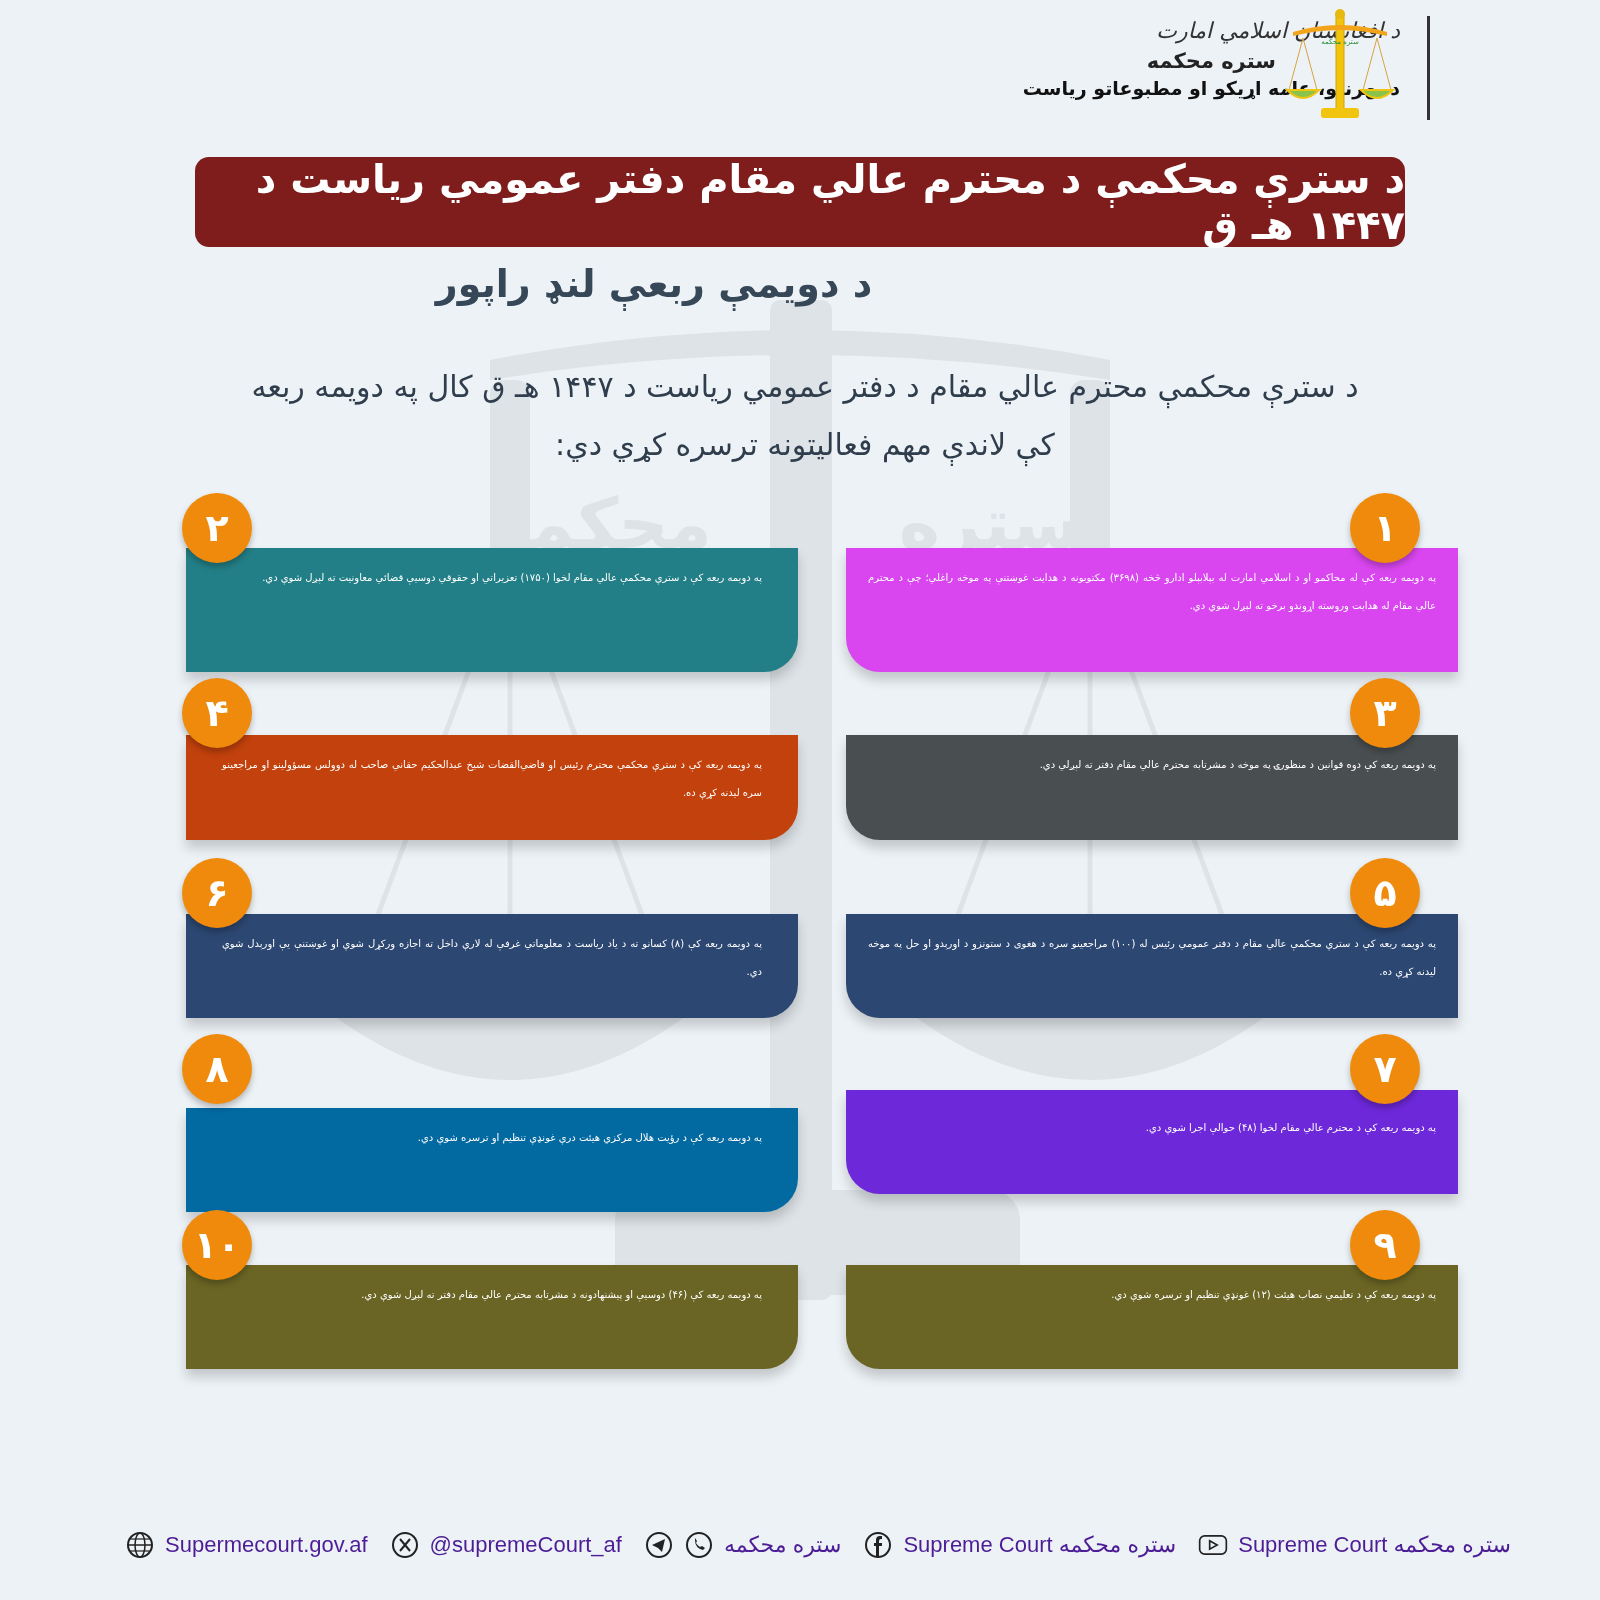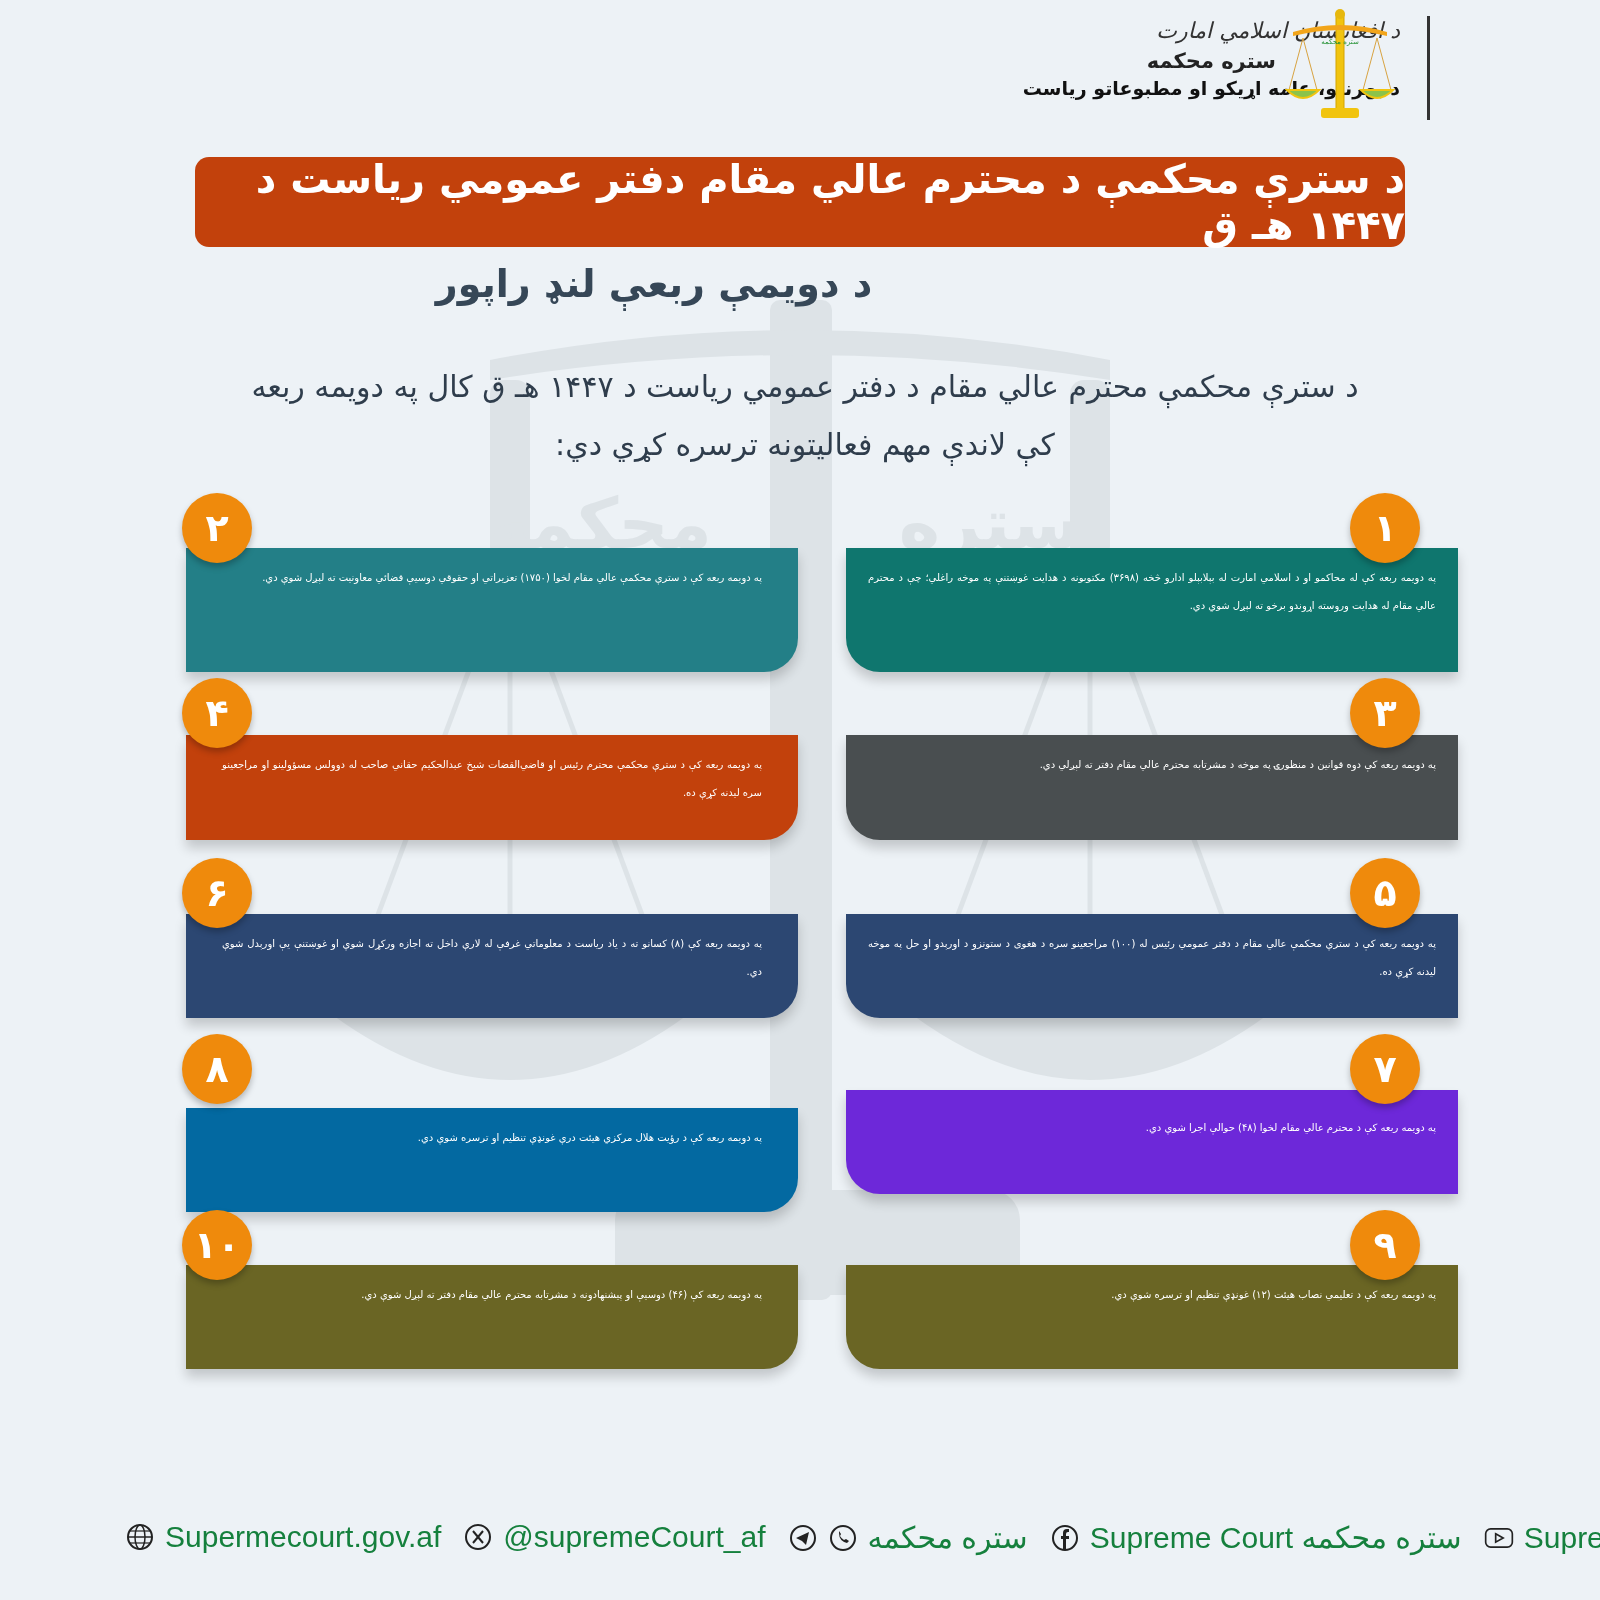--- a/index.html
+++ b/index.html
@@ -17,21 +17,21 @@
   .header { position: absolute; top: 12px; right: 170px; width: 560px; height: 110px; direction: rtl; }
   .header-text { position: absolute; right: 30px; top: 6px; text-align: right; }
   .header-emirate { font-family: "DejaVu Serif", serif; font-size: 22px; color: #333; font-style: italic; }
   .header-court { font-size: 21px; font-weight: bold; color: #222; margin-top: 6px; text-align: center; }
   .header-dept { font-size: 19px; font-weight: bold; color: #111; margin-top: 4px; }
   .header-divider { position: absolute; right: 0; top: 4px; width: 3px; height: 104px; background: #333; }
   .logo { position: absolute; top: 8px; right: 210px; width: 110px; height: 115px; }
 
   .title-bar {
     position: absolute; left: 195px; top: 157px; width: 1210px; height: 90px;
-    background: #c2410c; border-radius: 14px;
+    background: #7f1d1d; border-radius: 14px;
     display: flex; align-items: center; justify-content: center;
     direction: rtl;
   }
   .title-text { color: #fff; font-size: 40px; font-weight: bold; }
   .subtitle { position: absolute; left: 0; width: 1308px; top: 262px; text-align: center; font-size: 38px; font-weight: bold; color: #364757; direction: rtl; }
   .intro { position: absolute; left: 230px; width: 1150px; top: 358px; text-align: center; font-size: 30px; color: #2f3d4c; line-height: 58px; direction: rtl; }
 
   .card {
     position: absolute; width: 612px; height: 124px;
     box-shadow: 0 8px 12px rgba(0,0,0,0.18);
@@ -44,21 +44,21 @@
   .card.left { left: 186px; border-radius: 0 0 34px 0; padding-right: 36px; padding-left: 36px; }
   .badge {
     position: absolute; width: 70px; height: 70px; border-radius: 50%;
     background: #ef8a0c; color: #fff; font-size: 38px; font-weight: bold;
     display: flex; align-items: center; justify-content: center;
     box-shadow: 0 4px 6px rgba(0,0,0,0.25);
   }
   .badge.right { left: 1350px; }
   .badge.left { left: 182px; }
 
-  .footer { position: absolute; top: 1520px; left: 125px; width: 1340px; height: 40px; display: flex; align-items: flex-start; font-family: "Liberation Sans", sans-serif; font-size: 30px; color: #15803d; }
+  .footer { position: absolute; top: 1520px; left: 125px; width: 1340px; height: 40px; display: flex; align-items: flex-end; font-family: "Liberation Sans", sans-serif; font-size: 22px; color: #4c1d95; }
   .f-item { display: flex; align-items: center; margin-right: 22px; white-space: nowrap; }
   .f-icon { width: 30px; height: 30px; display: inline-flex; align-items: center; justify-content: center; margin-right: 10px; }
   .f-icon svg { width: 30px; height: 30px; }
 </style>
 </head>
 <body>
 
 <svg class="watermark" viewBox="0 0 1600 1600">
   <g fill="#dde3e7" stroke="none">
     <rect x="770" y="300" width="62" height="1000" rx="10"></rect>
@@ -102,21 +102,21 @@
   <rect x="36" y="100" width="38" height="10" rx="3" fill="#f1c40f"></rect>
   <text x="55" y="36" font-size="7" fill="#1f8f2f" text-anchor="middle" font-family="DejaVu Sans, sans-serif">ستره محکمه</text>
 </svg>
 
 <div class="title-bar">
   <div class="title-text">د سترې محكمې د محترم عالي مقام دفتر عمومي رياست د ۱۴۴۷ هـ ق</div>
 </div>
 <div class="subtitle">د دويمې ربعې لنډ راپور</div>
 <div class="intro">د سترې محكمې محترم عالي مقام د دفتر عمومي رياست د ۱۴۴۷ هـ ق كال په دويمه ربعه كې لاندې مهم فعاليتونه ترسره كړي دي:</div>
 
-<div class="card right" style="top:548px;background:#0f766e;"><span>په دويمه ربعه كې له محاكمو او د اسلامي امارت له بېلابېلو ادارو څخه (۳۶۹۸) مكتوبونه د هدايت غوښتنې په موخه راغلي؛ چې د محترم عالي مقام له هدايت وروسته اړوندو برخو ته لېږل شوي دي.</span></div>
+<div class="card right" style="top:548px;background:#d946ef;"><span>په دويمه ربعه كې له محاكمو او د اسلامي امارت له بېلابېلو ادارو څخه (۳۶۹۸) مكتوبونه د هدايت غوښتنې په موخه راغلي؛ چې د محترم عالي مقام له هدايت وروسته اړوندو برخو ته لېږل شوي دي.</span></div>
 <div class="badge right" style="top:493px;">۱</div>
 
 <div class="card left" style="top:548px;background:#237f87;"><span>په دويمه ربعه كې د سترې محكمې عالي مقام لخوا (۱۷۵۰) تعزيراتي او حقوقي دوسيې قضائي معاونيت ته لېږل شوې دي.</span></div>
 <div class="badge left" style="top:493px;">۲</div>
 
 <div class="card right" style="top:735px;height:105px;background:#494e50;"><span>په دويمه ربعه كې دوه قوانين د منظورۍ په موخه د مشرتابه محترم عالي مقام دفتر ته لېږلي دي.</span></div>
 <div class="badge right" style="top:678px;">۳</div>
 
 <div class="card left" style="top:735px;height:105px;background:#c2410c;"><span>په دويمه ربعه كې د سترې محكمې محترم رئيس او قاضي‌القضات شيخ عبدالحكيم حقاني صاحب له دوولس مسؤولينو او مراجعينو سره ليدنه كړې ده.</span></div>
 <div class="badge left" style="top:678px;">۴</div>

